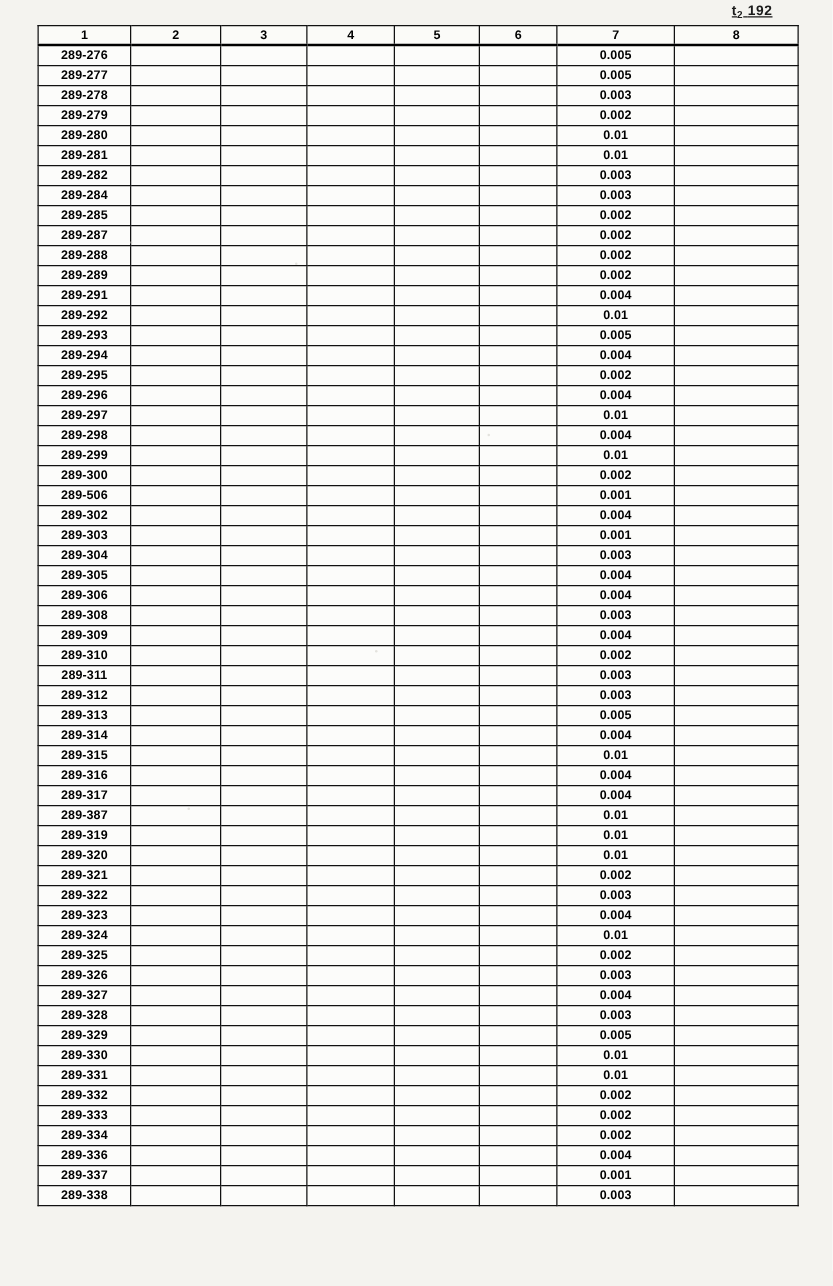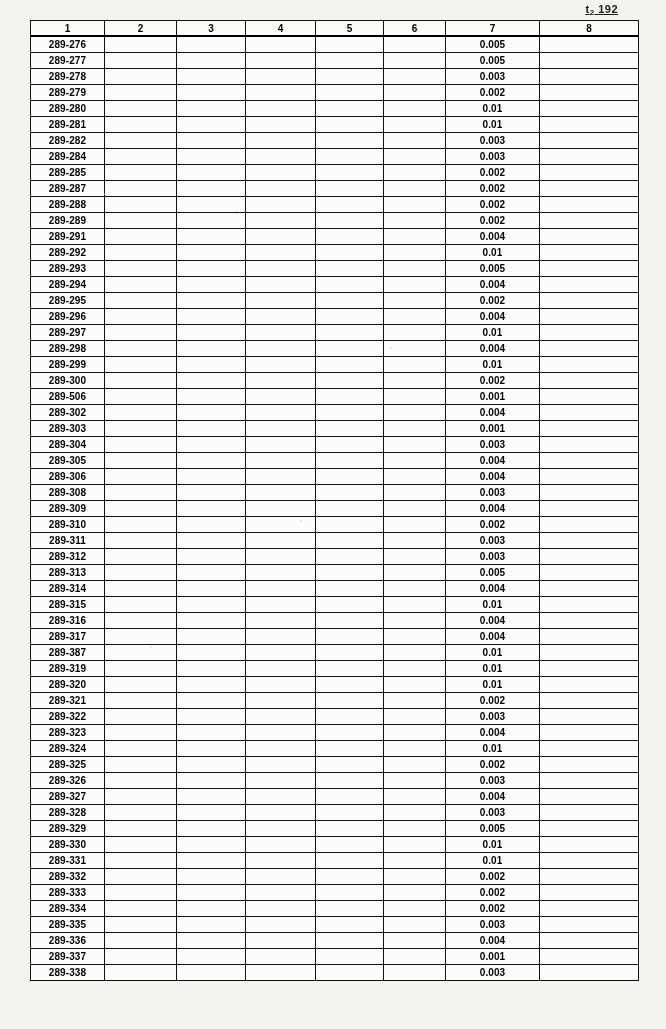--- a/index.html
+++ b/index.html
@@ -667,30 +667,20 @@
             <td class="id-cell">289-334</td>
             <td class="empty"></td>
             <td class="empty"></td>
             <td class="empty"></td>
             <td class="empty"></td>
             <td class="empty"></td>
             <td class="val-cell">0.002</td>
             <td class="empty"></td>
           </tr>
           <tr>
-            <td class="id-cell">289-335</td>
-            <td class="empty"></td>
-            <td class="empty"></td>
-            <td class="empty"></td>
-            <td class="empty"></td>
-            <td class="empty"></td>
-            <td class="val-cell">0.003</td>
-            <td class="empty"></td>
-          </tr>
-          <tr>
             <td class="id-cell">289-336</td>
             <td class="empty"></td>
             <td class="empty"></td>
             <td class="empty"></td>
             <td class="empty"></td>
             <td class="empty"></td>
             <td class="val-cell">0.004</td>
             <td class="empty"></td>
           </tr>
           <tr>

